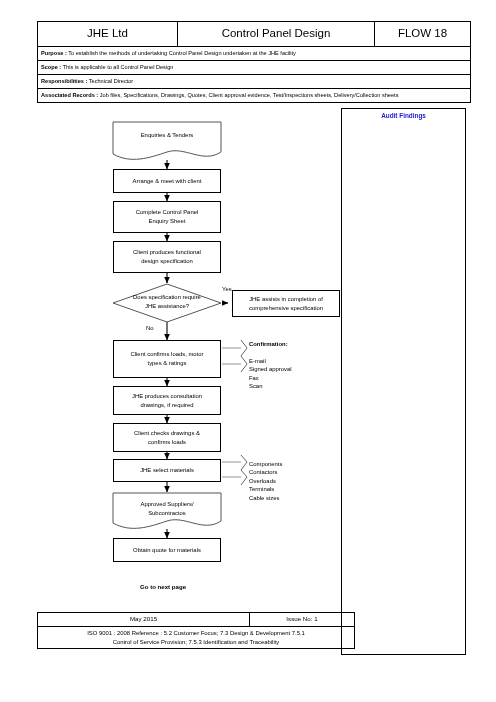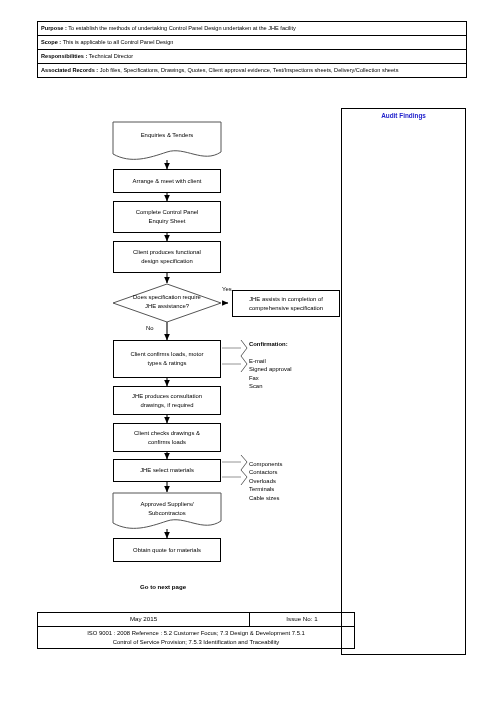--- a/index.html
+++ b/index.html
@@ -164,20 +164,25 @@
   td.ftr-issue { width: 98px; }
   td.ftr-iso { font-size: 5.9px; }
 </style>
 </head>
 <body>
 
 <div id="page">
 
   <table class="hdr-table">
     <tbody>
+        <tr>
+      <td class="title-cell" style="width:139px;"><span>JHE Ltd</span></td>
+      <td class="title-cell" style="width:196px;"><span>Control Panel Design</span></td>
+      <td class="title-cell" style="width:95px;"><span>FLOW 18</span></td>
+    </tr>
     <tr>
       <td class="info-cell" colspan="3">
         <span class="info-wrap"><b>Purpose :</b><span> To establish the methods of undertaking Control Panel Design undertaken at the JHE facility</span></span>
       </td>
     </tr>
     <tr>
       <td class="info-cell" colspan="3">
         <span class="info-wrap"><b>Scope :</b><span> This is applicable to all Control Panel Design</span></span>
       </td>
     </tr>

